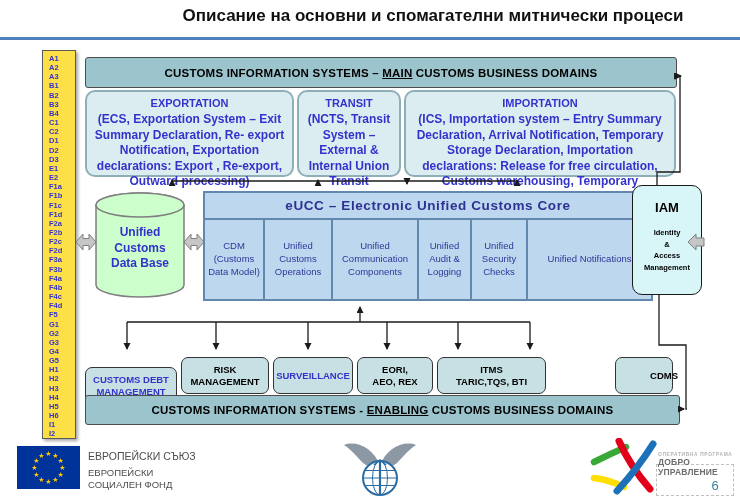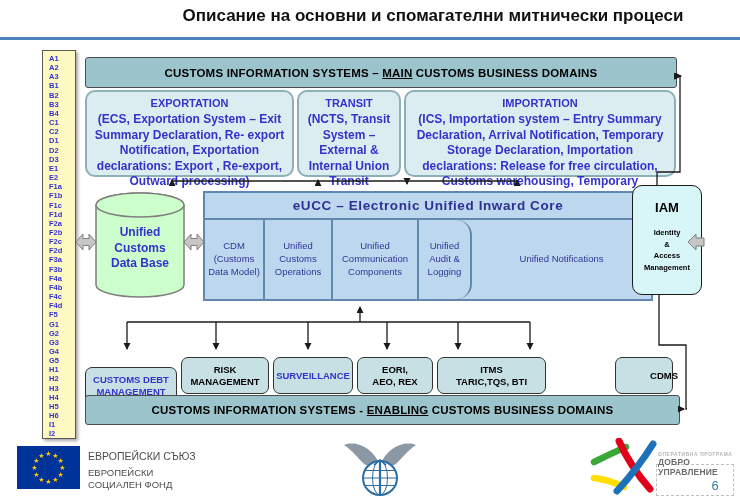--- a/index.html
+++ b/index.html
@@ -4,21 +4,21 @@
 <style>
   html,body{margin:0;padding:0;background:#fff;}
   .stage{position:relative;width:740px;height:503px;background:#fff;
          font-family:"Liberation Sans",sans-serif;overflow:hidden;}
   .abs{position:absolute;box-sizing:border-box;}
 
   .title{top:6px;left:130px;right:4px;text-align:center;
          font-size:17px;font-weight:bold;color:#111;}
   .rule{top:37px;left:0;width:740px;height:3px;background:#4F81BD;}
 
-  .sidebar{left:42px;top:50px;width:34px;height:389px;background:#fef9c3;
+  .sidebar{left:42px;top:50px;width:34px;height:389px;background:#fde047;
            border:1px solid #595959;box-shadow:2px 2px 3px rgba(0,0,0,.35);
            padding:3px 0 0 6px;z-index:2;}
   .code{font-size:7.5px;line-height:9.15px;color:#3333CC;font-weight:bold;}
 
   .hdr{background:#9BC4CC;border:1px solid #4d4d4d;border-radius:3px;
        display:flex;align-items:center;justify-content:center;
        font-weight:bold;font-size:11.5px;color:#000;z-index:2;letter-spacing:.2px;}
   .u{text-decoration:underline;}
   .hdr span{white-space:pre;}
 
@@ -141,26 +141,27 @@
 
   <svg class="abs" style="left:95px;top:191px;z-index:2;" width="90" height="108">
     <path d="M1,14 A44,12 0 0 1 89,14 L89,94 A44,12 0 0 1 1,94 Z" fill="#CCFFCC" stroke="#7F7F7F" stroke-width="1.5"></path>
     <ellipse cx="45" cy="14" rx="44" ry="12" fill="#CCFFCC" stroke="#7F7F7F" stroke-width="1.5"></ellipse>
   </svg>
   <div class="abs cyl-label">Unified
 Customs
 Data Base</div>
 
   <div class="abs eucc" style="left:203px;top:191px;width:450px;height:110px;">
-    <div class="eucc-title">eUCC – Electronic Unified Inward Core</div>
+    <div class="eucc-title">eUCC – Electronic Unified Customs Core</div>
     <div class="eucc-cols">
       <div class="eucc-col" style="width:60px;">CDM (Customs Data Model)</div>
       <div class="eucc-col" style="width:68px;">Unified Customs Operations</div>
       <div class="eucc-col" style="width:86px;">Unified Communication Components</div>
-      <div class="eucc-col" style="width:53px;border-radius:15px;">Unified Audit &amp; Logging</div>
+      <div class="eucc-col" style="width:53px;">Unified Audit &amp; Logging</div>
+      <div class="eucc-col" style="width:56px;">Unified Security Checks</div>
       <div class="eucc-col" style="flex:1;">Unified Notifications</div>
     </div>
   </div>
 
   <div class="abs iam">
     <div class="iam-title">IAM</div>
     <div class="iam-sub">Identity
 &amp;
 Access
 Management</div>

